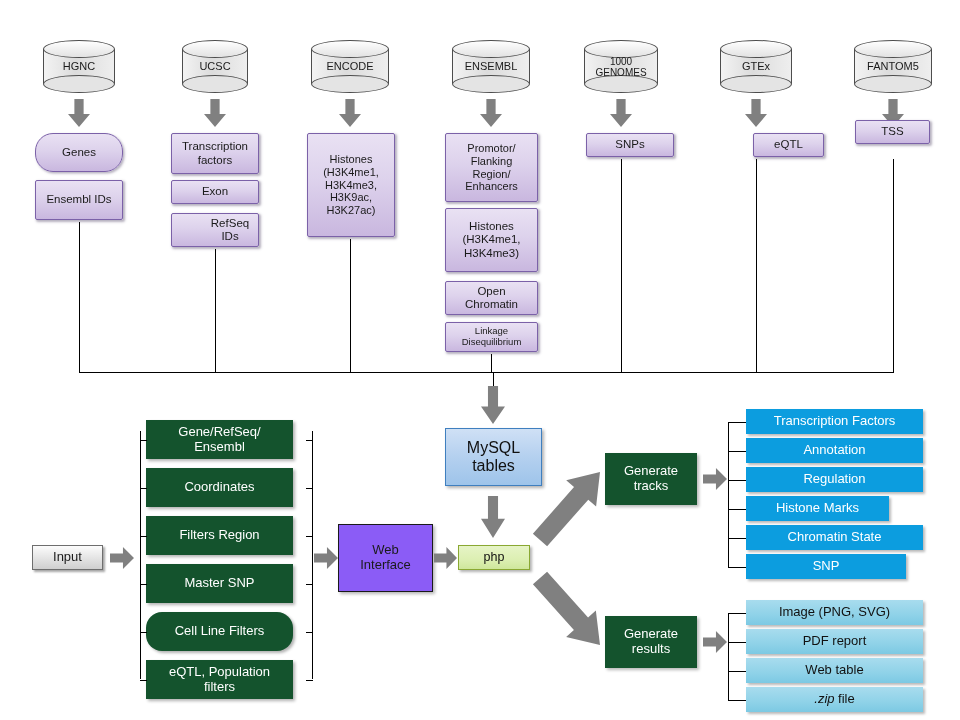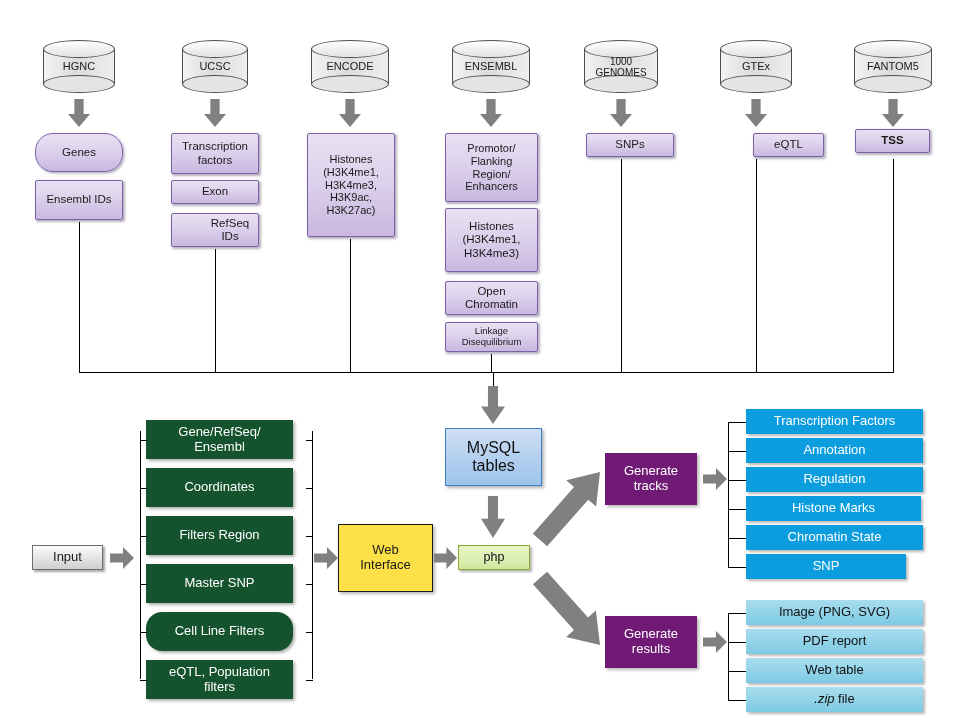--- a/index.html
+++ b/index.html
@@ -32,35 +32,35 @@
           font-size:11.5px;color:#1a1a1a;}
 
   
   .green{background:#14532d;border:none;color:#ffffff;font-size:13px;
          box-shadow:2px 2px 3px rgba(0,0,0,.30);}
 
   
   .greybox{background:linear-gradient(to bottom,#fcfcfc 0%,#e3e3e3 55%,#cfcfcf 100%);
            border:1px solid #6e6e6e;font-size:13px;color:#1a1a1a;
            box-shadow:1.5px 1.5px 2px rgba(0,0,0,.35);}
-  .flatgrey{background:#fde047;border:1.6px solid #1a1a1a;font-size:13px;color:#1a1a1a;
+  .flatgrey{background:#8b5cf6;border:1.6px solid #1a1a1a;font-size:13px;color:#1a1a1a;
             box-shadow:2px 2px 3px rgba(0,0,0,.28);}
 
   
   .mysql{background:linear-gradient(to bottom,#cfe0f5 0%,#b4d0ef 50%,#9ec4ea 100%);
          border:1px solid #3f7fbf;font-size:16px;color:#111;
          box-shadow:2px 2px 3px rgba(0,0,0,.30);}
 
   
   .php{background:linear-gradient(to bottom,#e6f4c6 0%,#dcefb2 60%,#cfe79c 100%);
        border:1px solid #8aa832;font-size:12.5px;color:#111;
        box-shadow:1.5px 1.5px 2.5px rgba(0,0,0,.30);}
 
   
-  .steel{background:#701a75;color:#ffffff;font-size:13px;border:none;
+  .steel{background:#14532d;color:#ffffff;font-size:13px;border:none;
          box-shadow:2px 2px 3px rgba(0,0,0,.28);}
 
   
   .strip-blue{background:#0c9ddf;color:#ffffff;font-size:13px;border:none;
               box-shadow:1.5px 2px 2.5px rgba(0,0,0,.28);}
   .strip-lblue{background:linear-gradient(to bottom,#a8dcee 0%,#8fd2e8 60%,#7cc9e3 100%);
                color:#111;font-size:13px;border:none;
                box-shadow:1.5px 2px 2.5px rgba(0,0,0,.28);}
 
   
@@ -164,21 +164,21 @@
       <div class="body"></div>
       <div class="bot"></div>
       <div class="top"></div>
       <div class="cyl-label">FANTOM5</div>
     </div>
     <div class="arrow arrow-d" style="left: 882px; top: 99px; width: 22px; height: 28px; position: absolute;">
       <svg width="22" height="28" viewBox="0 0 22 28">
         <polygon points="6.38,0 15.620000000000001,0 15.620000000000001,15.12 22,15.12 11,28 0,15.12 6.38,15.12" fill="#808080"></polygon>
       </svg>
     </div>
-    <div class="node purple" style="left: 855px; top: 129px; width: 75px; height: 24px; font-weight: bold;">TSS</div>
+    <div class="node purple" style="left: 855px; top: 120px; width: 75px; height: 24px;">TSS</div>
     <div class="vline" style="left: 893px; top: 159px; height: 214px;"></div>
     <div class="hline" style="left: 79px; top: 372px; width: 814px;"></div>
     <div class="vline" style="left: 493px; top: 372px; height: 14px;"></div>
     <div class="arrow arrow-d" style="left: 481px; top: 386px; width: 24px; height: 38px; position: absolute;">
       <svg width="24" height="38" viewBox="0 0 24 38">
         <polygon points="6.96,0 17.04,0 17.04,20.52 24,20.52 12,38 0,20.52 6.96,20.52" fill="#808080"></polygon>
       </svg>
     </div>
     <div class="node mysql" style="left: 445px; top: 428px; width: 97px; height: 58px;">MySQL<br>tables</div>
     <div class="arrow arrow-d" style="left: 481px; top: 496px; width: 24px; height: 42px; position: absolute;">
@@ -240,21 +240,21 @@
         <polygon points="0,6.38 12.959999999999999,6.38 12.959999999999999,0 24,11 12.959999999999999,22 12.959999999999999,15.620000000000001 0,15.620000000000001" fill="#808080"></polygon>
       </svg>
     </div>
     <div class="vline" style="left: 728px; top: 421.5px; height: 145px;"></div>
     <div class="node strip-blue" style="left: 746px; top: 409px; width: 177px; height: 25px;">Transcription Factors</div>
     <div class="hline" style="left: 728px; top: 421.5px; width: 18px;"></div>
     <div class="node strip-blue" style="left: 746px; top: 438px; width: 177px; height: 25px;">Annotation</div>
     <div class="hline" style="left: 728px; top: 450.5px; width: 18px;"></div>
     <div class="node strip-blue" style="left: 746px; top: 467px; width: 177px; height: 25px;">Regulation</div>
     <div class="hline" style="left: 728px; top: 479.5px; width: 18px;"></div>
-    <div class="node strip-blue" style="left: 746px; top: 496px; width: 175px; height: 25px;">Histone Marks</div>
+    <div class="node strip-blue" style="left: 746px; top: 496px; width: 143px; height: 25px;">Histone Marks</div>
     <div class="hline" style="left: 728px; top: 508.5px; width: 18px;"></div>
     <div class="node strip-blue" style="left: 746px; top: 525px; width: 177px; height: 25px; text-align: right;">Chromatin State</div>
     <div class="hline" style="left: 728px; top: 537.5px; width: 18px;"></div>
     <div class="node strip-blue" style="left: 746px; top: 554px; width: 160px; height: 25px;">SNP</div>
     <div class="hline" style="left: 728px; top: 566.5px; width: 18px;"></div>
     <div class="node steel" style="left: 605px; top: 616px; width: 92px; height: 52px;">Generate<br>results</div>
     <div class="arrow arrow-r" style="left: 703px; top: 631px; width: 24px; height: 22px; position: absolute;">
       <svg width="24" height="22" viewBox="0 0 24 22">
         <polygon points="0,6.38 12.959999999999999,6.38 12.959999999999999,0 24,11 12.959999999999999,22 12.959999999999999,15.620000000000001 0,15.620000000000001" fill="#808080"></polygon>
       </svg>

